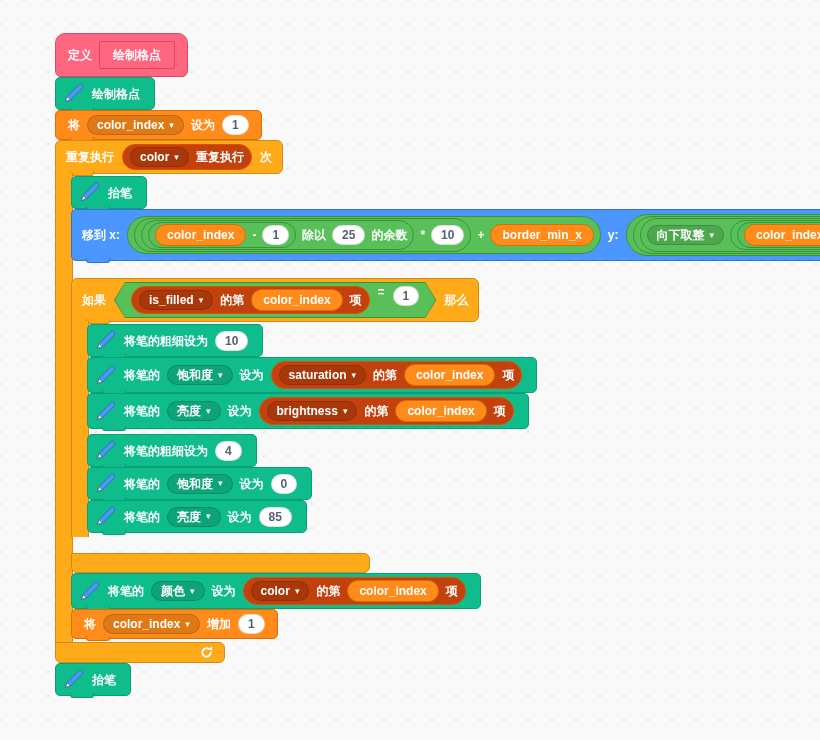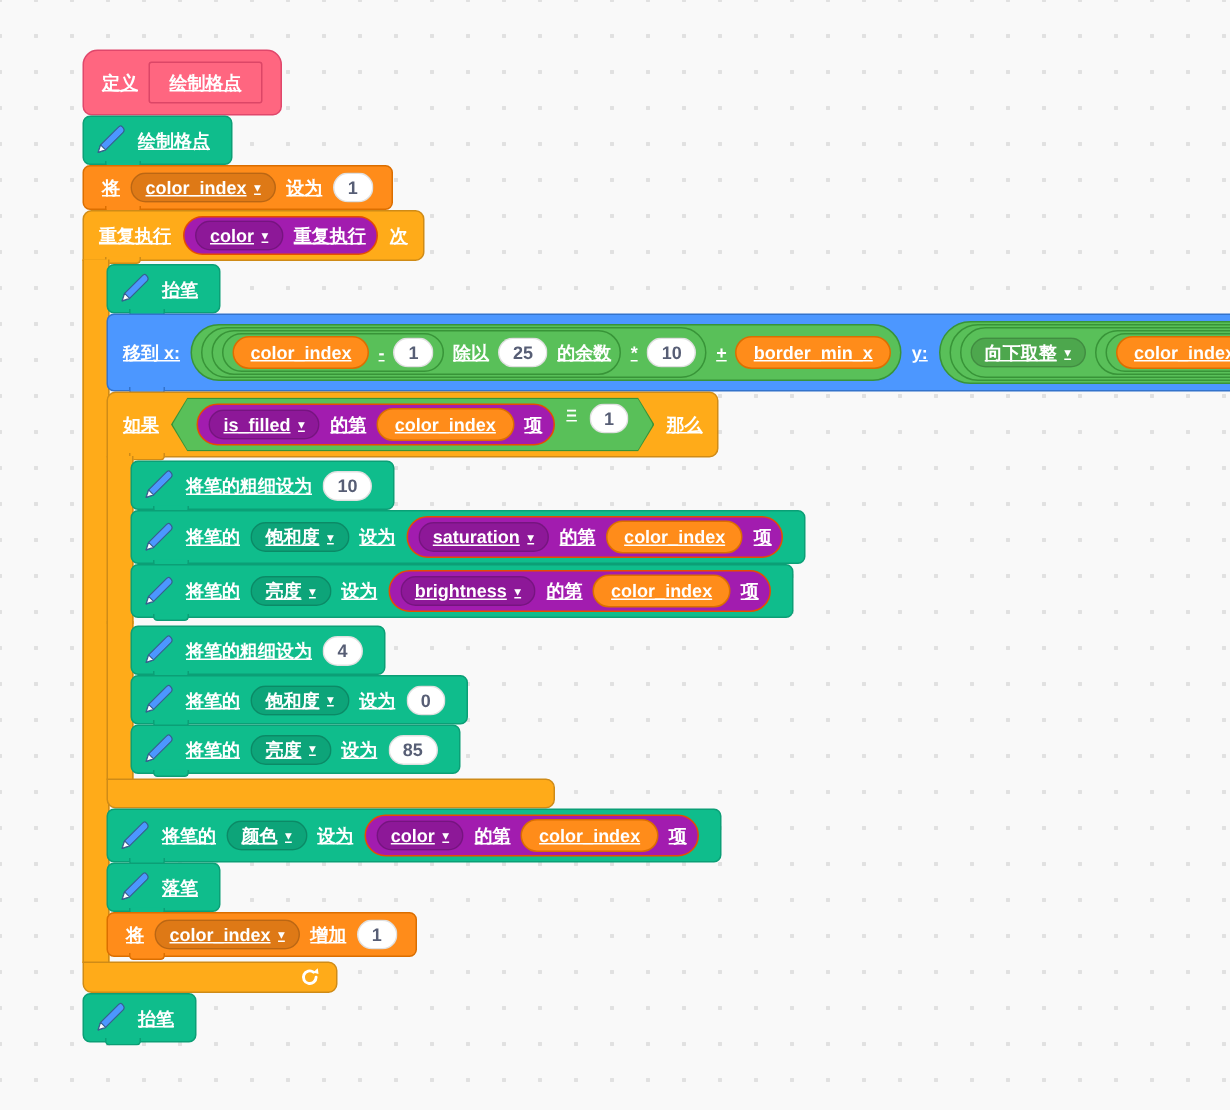--- a/index.html
+++ b/index.html
@@ -15,21 +15,21 @@
     background-image:radial-gradient(circle,#E1E1E1 1.4px, transparent 1.6px);
     background-size:24px 24px; background-position:12px 12px;
   }
   .script {
     position:absolute; left:55px; top:33px;
     display:flex; flex-direction:column; align-items:flex-start;
   }
   .t { white-space:nowrap; line-height:1; }
   .block {
     position:relative; display:inline-flex; align-items:center; gap:7px;
-    border-radius:5px; padding:4px 12px;text-decoration:underline;
+    border-radius:5px; padding:4px 12px;
   }
   
   .block::after, .cbar::after {
     content:""; position:absolute; bottom:-3px; left:14px;
     width:22px; height:4px; background:inherit; border-radius:0 0 3px 3px;
     border:inherit; border-top:none;
   }
   .no-notch::after { display:none; }
   
   .define-hat {
@@ -54,21 +54,21 @@
   .winput {
     background:#fff; color:#575E75; border:1px solid rgba(0,0,0,0.12);
     border-radius:999px; padding:3px 9px; min-width:14px; text-align:center;
     display:inline-flex; justify-content:center; line-height:1;
   }
   .var-oval {
     background:#FF8C1A; border:1px solid #DB6E00; border-radius:999px;
     padding:4px 11px; display:inline-flex; align-items:center; line-height:1;
   }
   .list-oval {
-    background:#a21caf; border:1px solid #E64D00; border-radius:999px;
+    background:#c2410c; border:1px solid #E64D00; border-radius:999px;
     padding:2px 7px; display:inline-flex; align-items:center; gap:7px;
   }
   .dd {
     background:rgba(0,0,0,0.13); border:1px solid rgba(0,0,0,0.16);
     border-radius:999px; padding:3px 9px;
     display:inline-flex; align-items:center; gap:5px; line-height:1;
   }
   .arr { font-size:9px; line-height:1; }
   .op {
     background:#59C059; border:1px solid #389438; border-radius:999px;
@@ -82,33 +82,33 @@
   .hex-inner {
     background:#59C059; padding:3px 16px; display:inline-flex; align-items:flex-start; gap:8px;
     clip-path:polygon(10px 0,calc(100% - 10px) 0,100% 50%,calc(100% - 10px) 100%,10px 100%,0 50%);
   }
   
   .cblock { display:flex; flex-direction:column; align-items:flex-start; }
   .cbar {
     position:relative; display:flex; align-items:center; gap:8px;
     background:#FFAB19; border:1px solid #CF8B17; padding:3px 10px;
   }
-  .c-top  { border-radius:6px 6px 6px 0; min-height:29px;text-decoration:underline; }
+  .c-top  { border-radius:6px 6px 6px 0; min-height:29px; }
   .c-else { border-radius:0 6px 6px 0; min-height:21px; }
   .c-end  { border-radius:0 6px 6px 6px; min-height:20px; }
   .c-end::after, .c-else::after { display:none; }
   .cbody {
     position:relative; padding:2px 0 3px 16px;
     display:flex; flex-direction:column; align-items:flex-start;
   }
   .cbody::before {
     content:""; position:absolute; left:0; top:-1px; bottom:-1px; width:16px;
     background:#FFAB19; border-left:1px solid #CF8B17; border-right:1px solid #CF8B17;
   }
-  .if-top, .if-else-bar, .if-end { min-width:299px; }
+  .if-top, .if-else-bar, .if-end { min-width:299px;margin-top:17px; }
   .repeat-end { min-width:170px; justify-content:flex-end; padding-right:11px; }
   .if-top { min-height:34px; }
 </style>
 </head>
 <body>
 
 <div class="workspace">
   <div class="script">
 
     <div class="block define-hat no-notch">
@@ -345,27 +345,20 @@
               <span class="arr">▾</span>
             </span>
             <span class="t">的第</span>
             <span class="var-oval">
                 <span class="t">color_index</span>
               </span>
             <span class="t">项</span>
           </span>
         </div>
 
-        <div class="block pen-stack">
-          <svg class="pen-icon" viewBox="0 0 20 20">
-            <path d="M16.9 2.1c1.2 1.2 1.4 2.5.6 3.3L7.3 15.6 3 17l1.4-4.3L14.6 2.5c.7-.7 1.5-1.2 2.3-.4z" fill="#4C97FF" stroke="#36618E" stroke-width="0.7" stroke-linejoin="round"></path>
-            <path d="M4.4 12.7 7.3 15.6 3 17z" fill="#FFFFFF" stroke="#36618E" stroke-width="0.7" stroke-linejoin="round"></path>
-          </svg>
-          <span class="t">落笔</span>
-        </div>
 
         <div class="block var-stack">
           <span class="t">将</span>
           <span class="dd">
             <span class="t">color_index</span>
             <span class="arr">▾</span>
           </span>
           <span class="t">增加</span>
           <span class="winput">1</span>
         </div>

